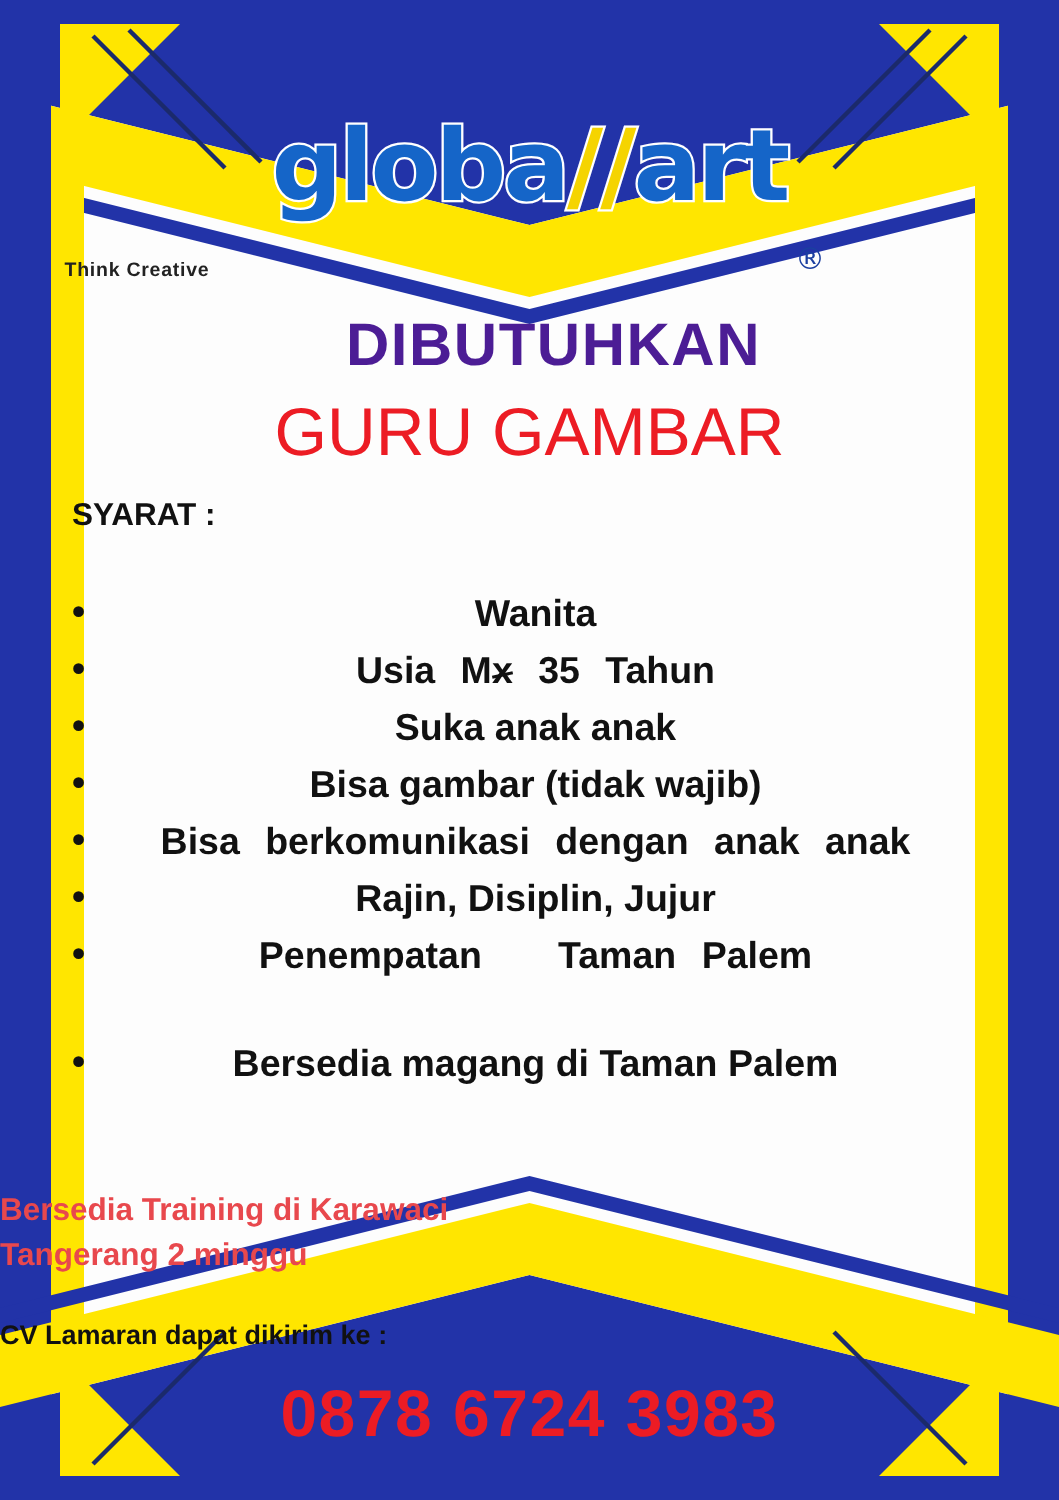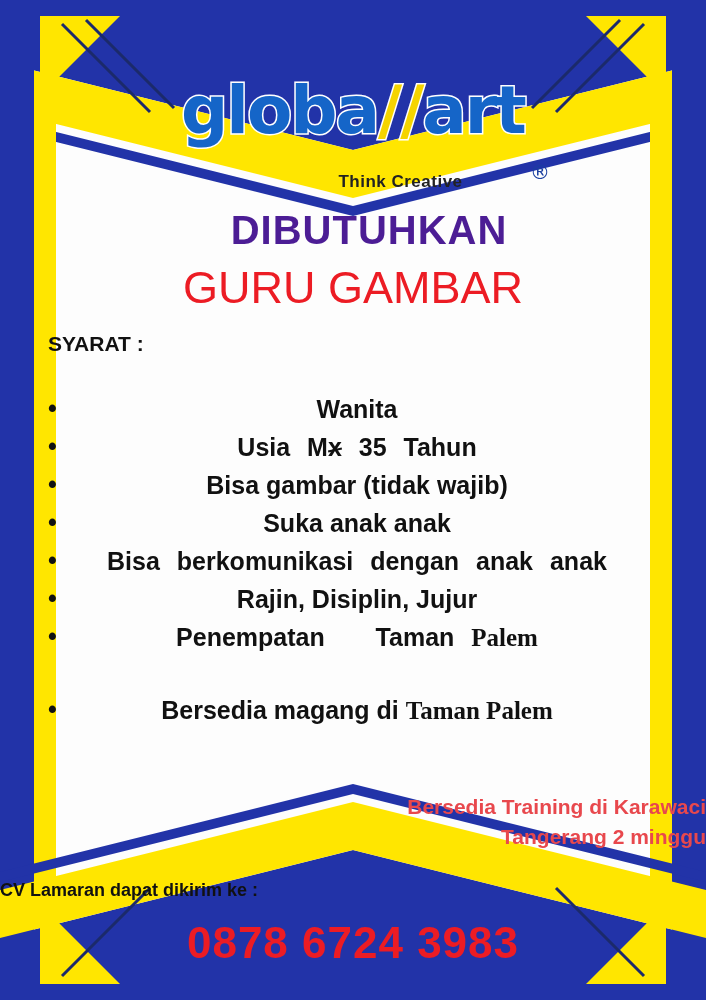--- a/index.html
+++ b/index.html
@@ -67,27 +67,26 @@
     left: 530px;
     font-size: 20px;
     color: #1b3fa0;
     font-family: "DejaVu Sans", sans-serif;
   }
   .logo-tag {
     position: absolute;
     top: 172px;
     left: 0;
     width: 706px;
-    text-align: center;
-    font-size: 17px;
+    font-size: 13px;
     font-weight: bold;
     color: #222222;
     letter-spacing: 0.5px;
     font-family: "Liberation Sans", sans-serif;
-    padding-left: 95px;
+    padding-left: 43px;
     box-sizing: border-box;
   }
 
   .headline {
     position: absolute;
     top: 208px;
     left: 16px;
     width: 706px;
     text-align: center;
     font-size: 40px;
@@ -159,31 +158,31 @@
   }
   .strike::after {
     content: "";
     position: absolute;
     left: 0; right: 0;
     top: 55%;
     border-top: 2px solid #111111;
     transform: rotate(-12deg);
   }
   .serif-em {
-    font-family: Liberation Serif, serif;
+    font-family: Liberation Sans, sans-serif;
     font-weight: bold;
     margin-top: 20px;
   }
 
   .training {
     position: absolute;
     top: 792px;
     left: 0;
     width: 706px;
-    text-align: right;
+    text-align: left;
     color: #e8484d;
     font-size: 21px;
     font-weight: bold;
     line-height: 1.45;
     font-family: "Liberation Sans", sans-serif;
   }
 
   .cv-note {
     position: absolute;
     top: 880px;
@@ -256,22 +255,22 @@
     <div class="logo-tag">Think Creative</div>
 
     <div class="headline">DIBUTUHKAN</div>
     <div class="subheadline">GURU GAMBAR</div>
 
     <div class="req-title">SYARAT :</div>
 
     <ul class="req-list">
       <li><span>Wanita</span></li>
       <li class="spaced"><span>Usia M</span><span class="strike">x</span><span>  35   Tahun</span></li>
+      <li><span>Suka anak anak</span></li>
       <li><span>Bisa gambar (tidak wajib)</span></li>
-      <li><span>Suka anak anak</span></li>
       <li class="spaced"><span>Bisa   berkomunikasi   dengan   anak anak</span></li>
       <li><span>Rajin, Disiplin, Jujur</span></li>
       <li class="spaced"><span>Penempatan</span>&nbsp;&nbsp;&nbsp;<span>Taman</span>&nbsp;<span class="serif-em">Palem</span></li>
       <li class="gap-top"><span>Bersedia magang di</span>&nbsp;<span class="serif-em">Taman Palem</span></li>
     </ul>
 
     <div class="training">
       <div>Bersedia Training di Karawaci</div>
       <div>Tangerang 2 minggu</div>
     </div>

